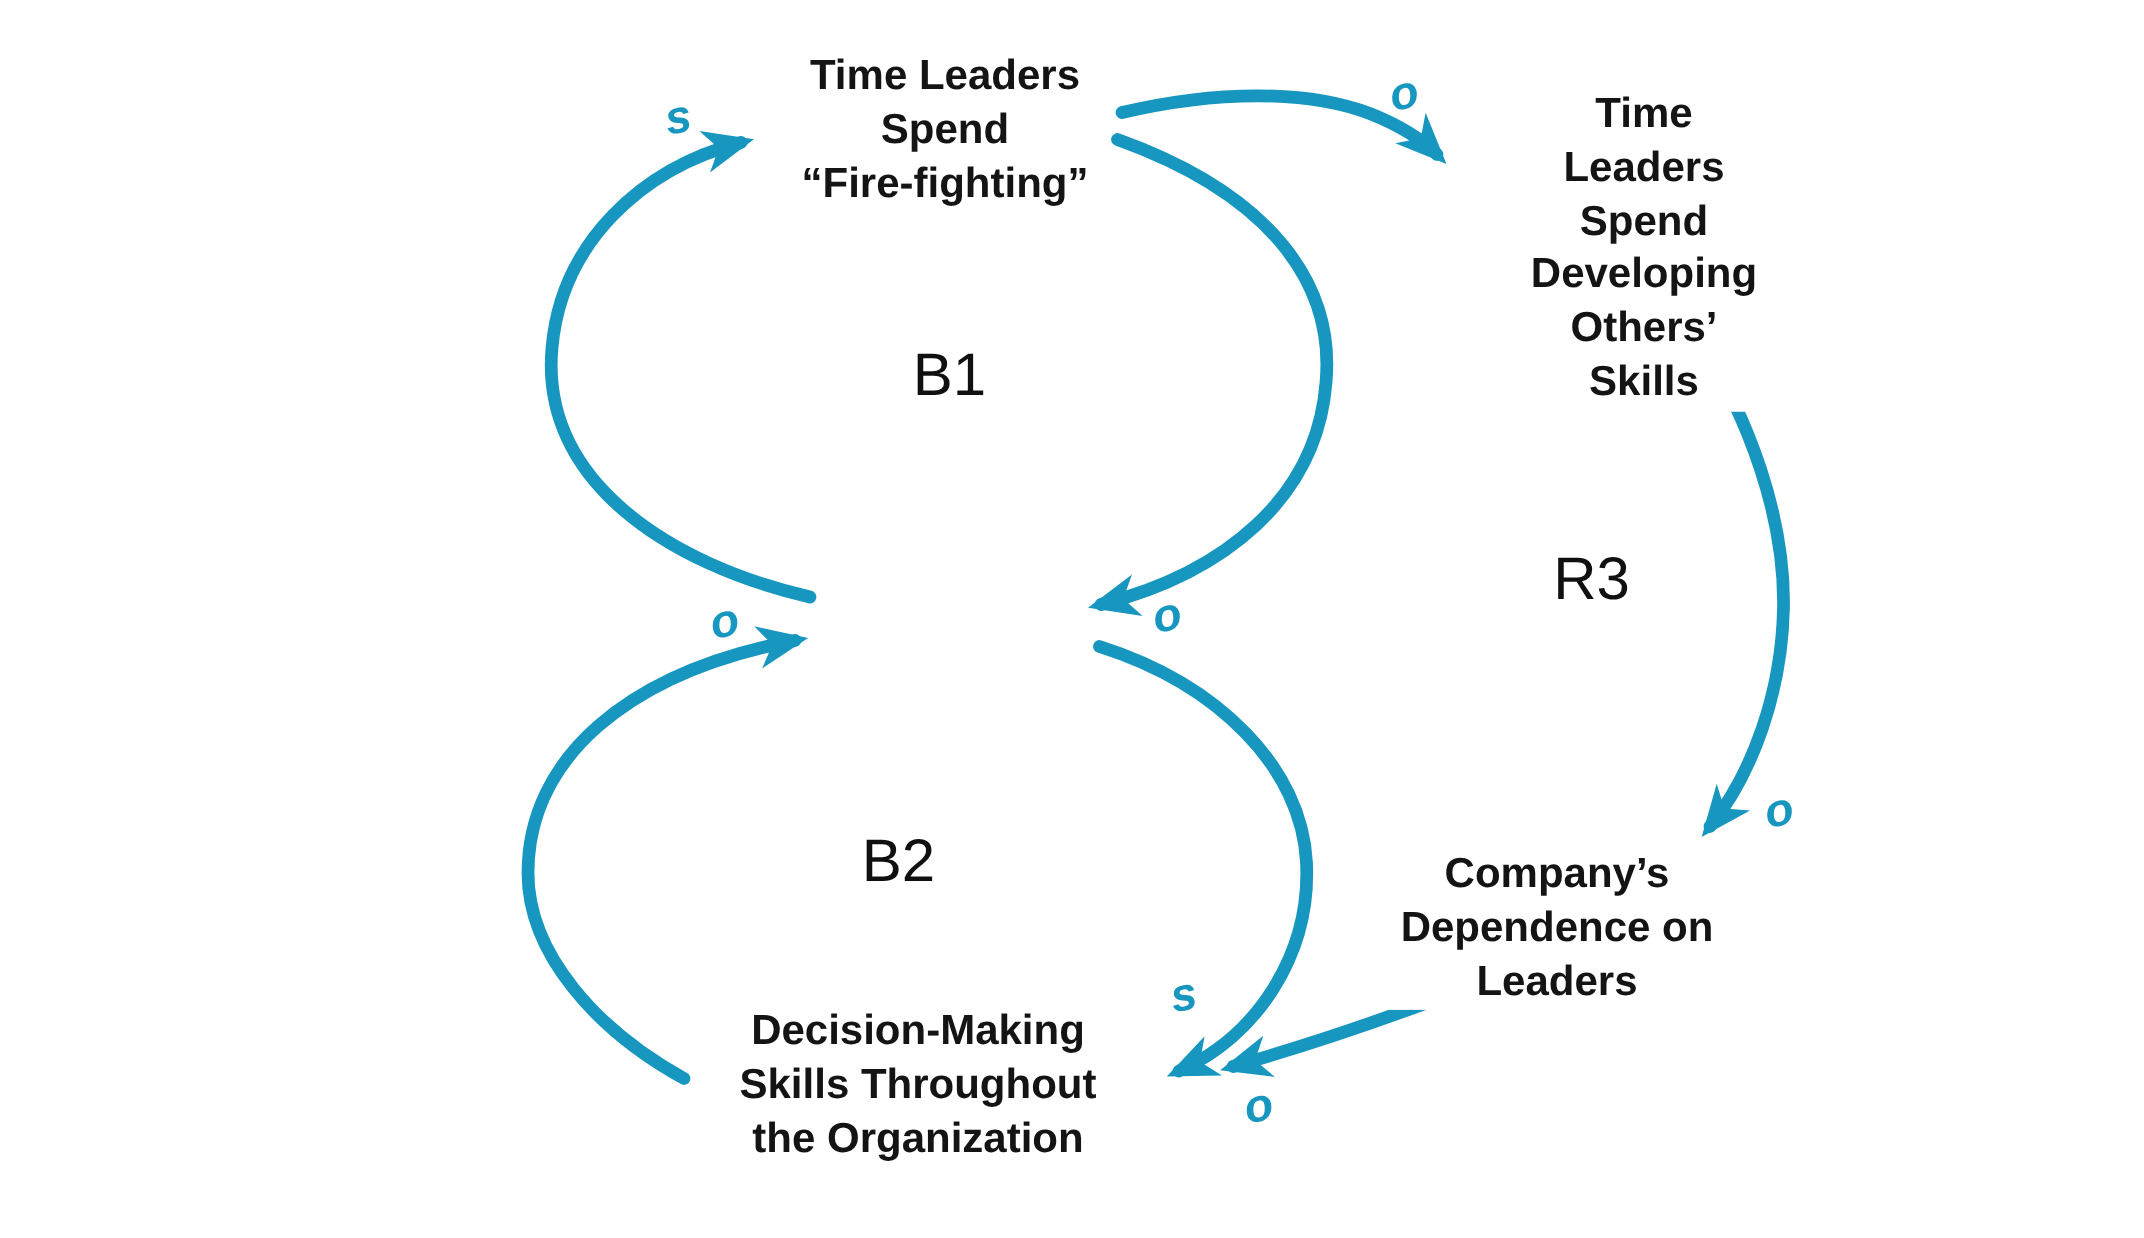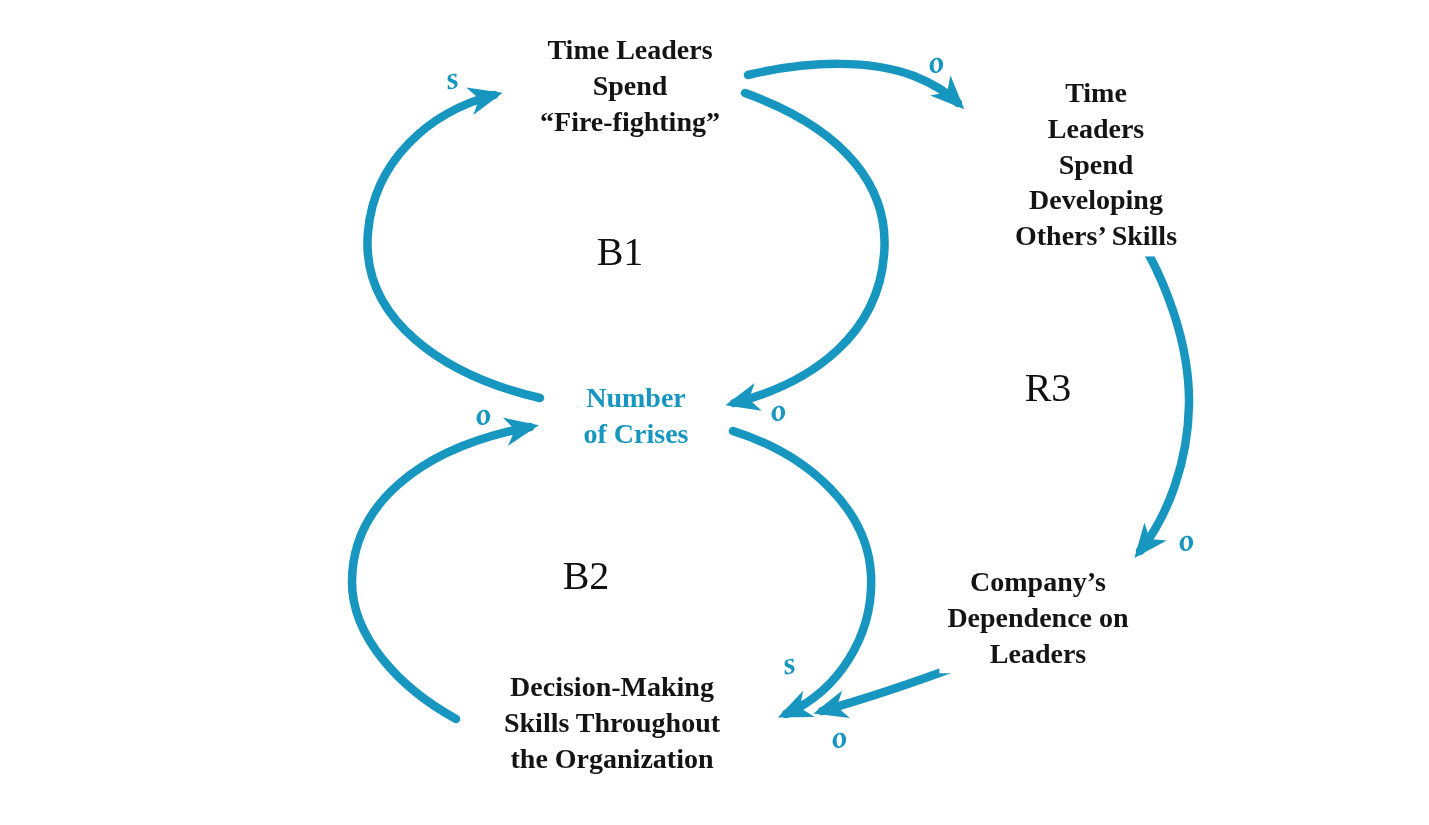--- a/index.html
+++ b/index.html
@@ -3,21 +3,21 @@
 <meta charset="utf-8">
 <title>Causal Loop Diagram</title>
 <style>
   html, body { margin: 0; padding: 0; background: #ffffff; }
   .canvas {
     position: relative;
     width: 1275px;
     height: 825px;
     background: #ffffff;
     overflow: hidden;
-    font-family: Liberation Serif, serif;
+    font-family: Liberation Sans, sans-serif;
   }
   svg.link-layer { position: absolute; left: 0; top: 0; width: 1429px; height: 825px; }
   .node {
     position: absolute;
     transform: translate(-50%, -50%);
     white-space: pre-line;
     text-align: center;
     font-weight: 700;
     font-size: 28px;
     line-height: 1.28;
@@ -27,20 +27,21 @@
     letter-spacing: 0px;
   }
   .node.accent { color: #1796BF; }
   .loop-label {
     position: absolute;
     transform: translate(-50%, -50%);
     font-size: 40px;
     font-weight: 400;
     color: #101010;
     background: transparent;
+    margin-left: 13px;
   }
   .polarity {
     position: absolute;
     transform: translate(-50%, -50%) rotate(-10deg);
     font-size: 31px;
     font-style: italic;
     font-weight: 700;
     color: #1796BF;
     line-height: 1;
   }
@@ -73,22 +74,20 @@
   </svg>
 
   <div class="node" style="left:630px; top:86px;">Time Leaders
 Spend
 “Fire-fighting”</div>
 
   <div class="node" style="left:1096px; top:165px;">Time Leaders
 Spend Developing
 Others’ Skills</div>
 
-  <div class="node accent" style="left:636px; top:416px;">Number
-of Crises</div>
 
   <div class="node" style="left:612px; top:723px;">Decision-Making
 Skills Throughout
 the Organization</div>
 
   <div class="node" style="left:1038px; top:618px;">Company’s
 Dependence on
 Leaders</div>
 
   <div class="loop-label" style="left:620px; top:251px;">B1</div>

